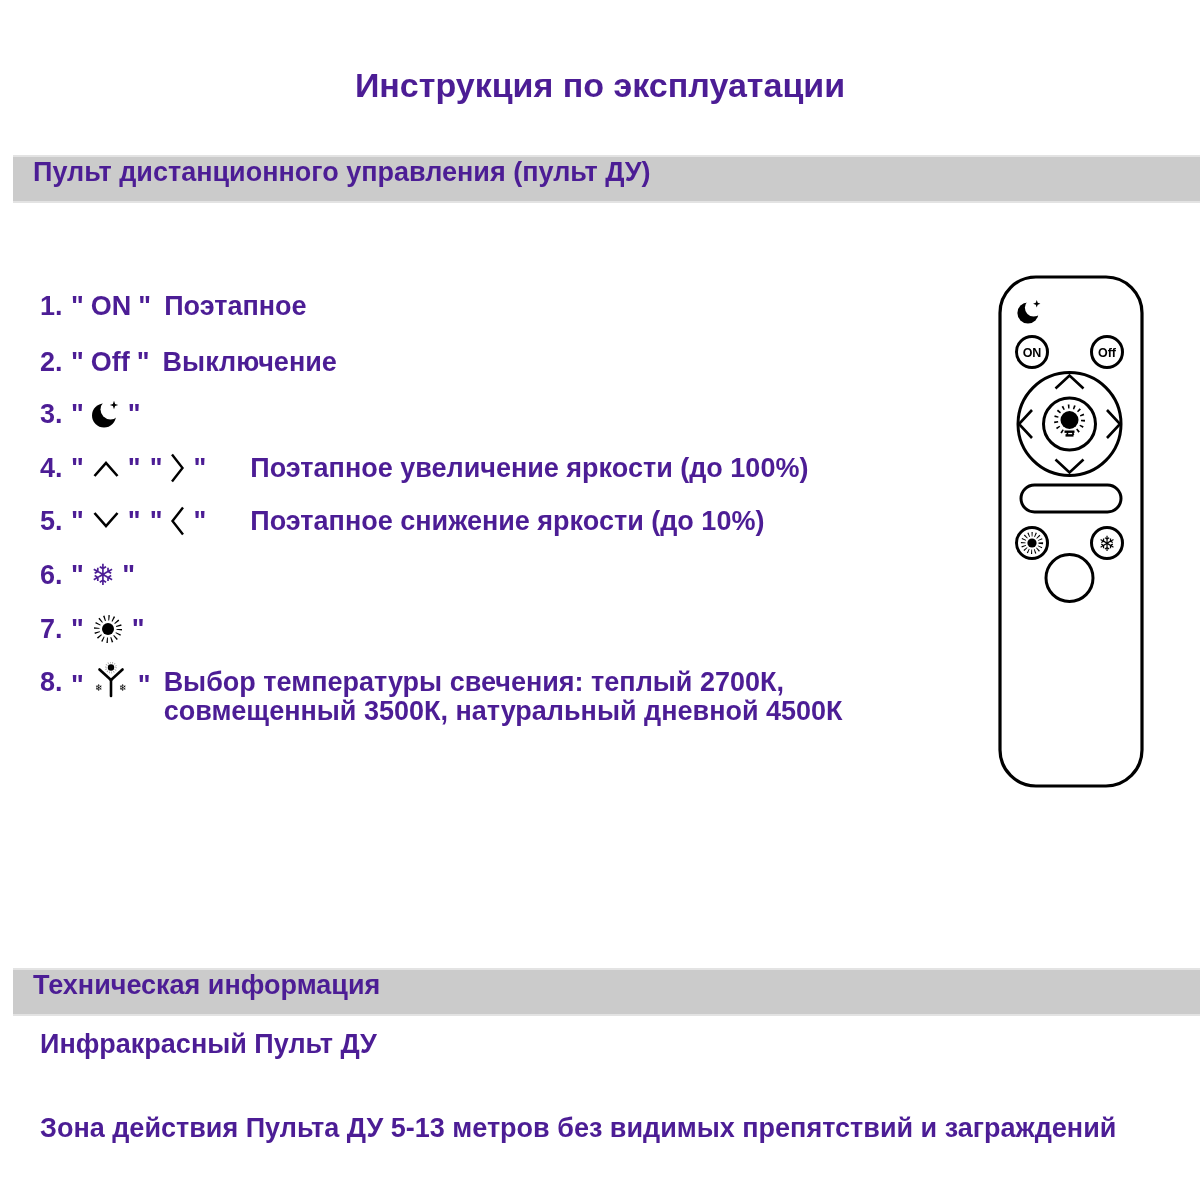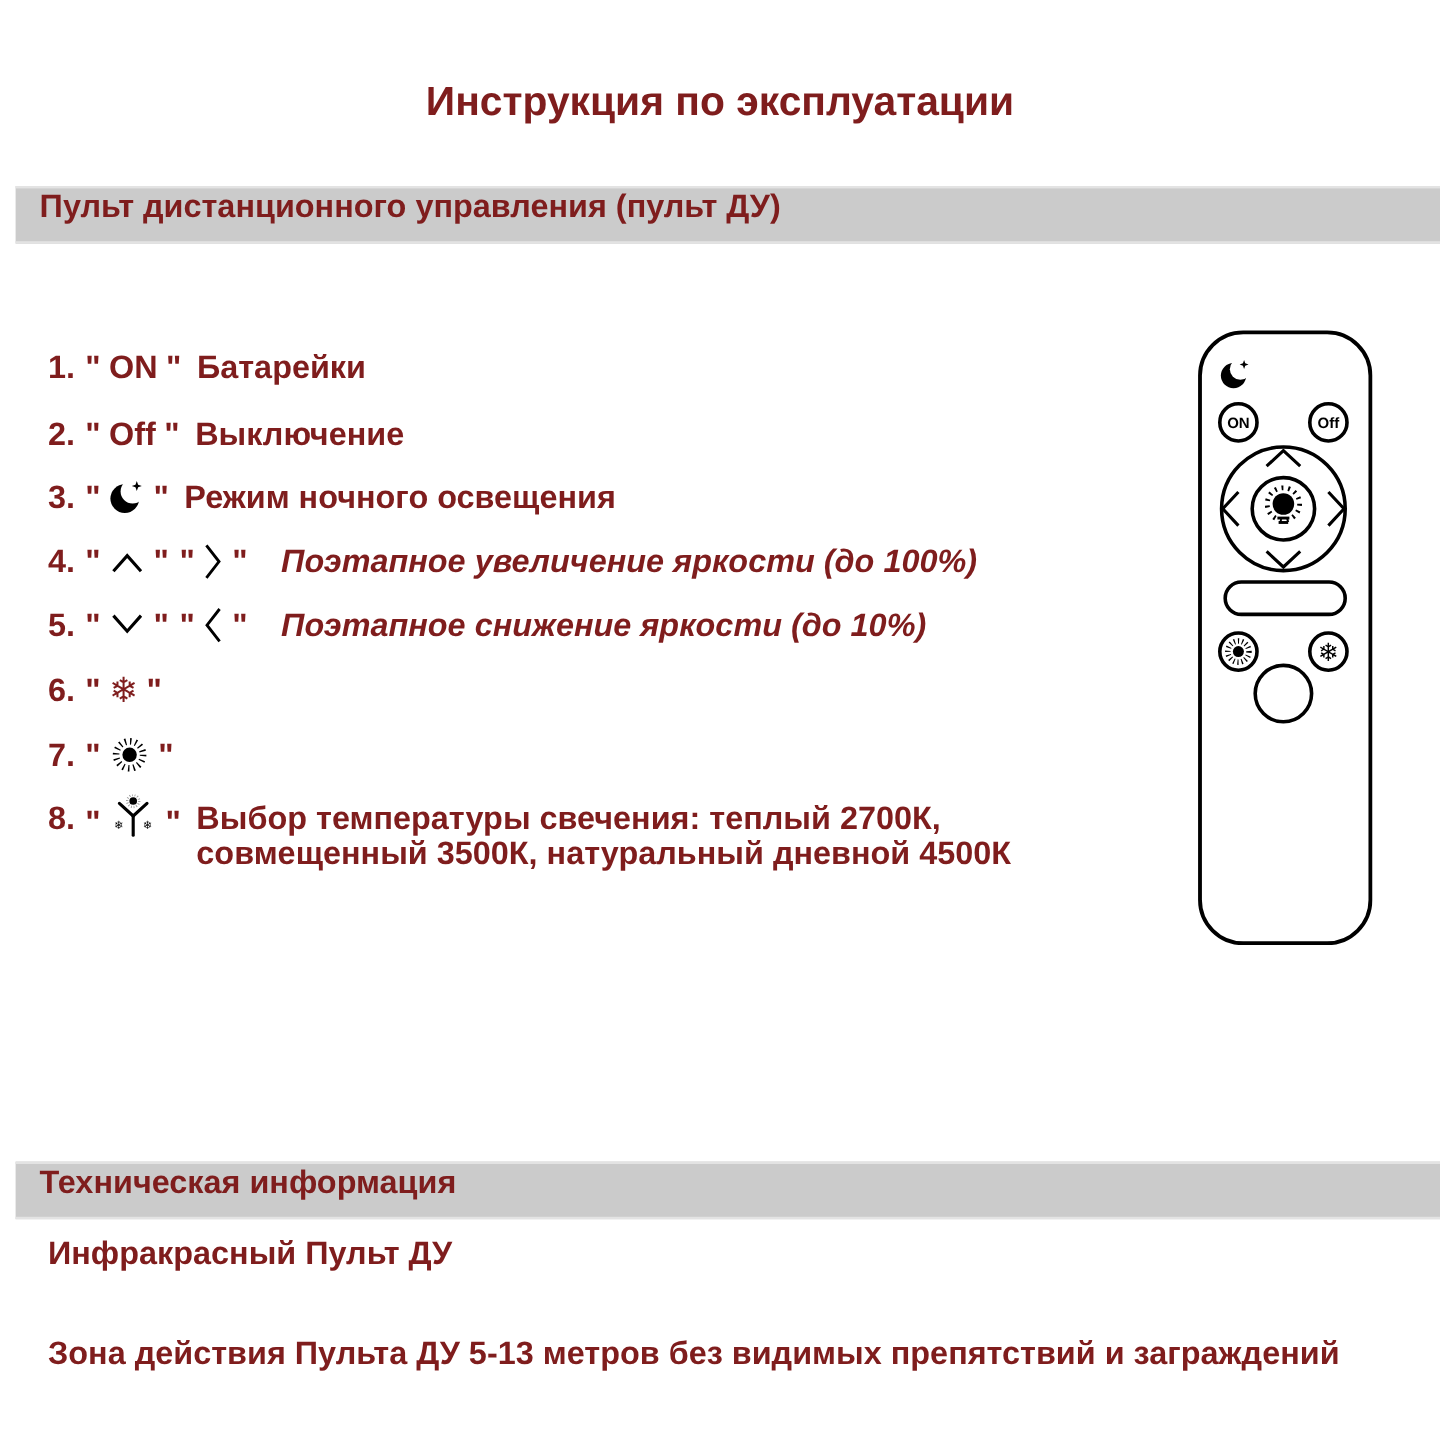--- a/index.html
+++ b/index.html
@@ -1,39 +1,39 @@
 <!DOCTYPE html>
 <html><head>
 <meta charset="utf-8">
 <style>
   html,body{margin:0;padding:0;background:#ffffff;}
   .page{
     position:relative;width:1200px;height:1200px;background:#ffffff;overflow:hidden;
-    font-family:"Liberation Sans",sans-serif;font-weight:bold;color:#7f1d1d;
+    font-family:"Liberation Sans",sans-serif;font-weight:bold;color:#4c1d95;
   }
   .title{
     position:absolute;top:66px;left:0;width:100%;text-align:center;
     font-size:34px;line-height:38px;margin:0;font-weight:bold;
   }
   .bar{
     position:absolute;left:13px;right:0;height:48px;box-sizing:border-box;
     background:#cbcbcb;border-top:2px solid #e3e3e3;border-bottom:2px solid #e3e3e3;
     display:flex;padding-left:20px;font-size:27px;
   }
   .bar-remote{top:155px;}
   .bar-tech{top:968px;}
   .row{
     position:absolute;left:40px;height:34px;display:flex;align-items:center;
     font-size:27px;white-space:nowrap;
   }
   .num{width:31px;flex:0 0 auto;}
   .qgroup{display:inline-flex;align-items:center;gap:7px;}
   .qgroup + .qgroup{margin-left:9px;}
   .desc{margin-left:13px;}
-  .row.wide .desc{margin-left:28px;font-style:italic;}
+  .row.wide .desc{margin-left:44px;}
   .row-8{align-items:flex-start;height:auto;}
   .row-8 .num,.row-8 .q,.row-8 .desc{line-height:29px;}
   .row-8 .desc{white-space:pre-line;}
   .icon-colortemp{margin-top:-6px;}
   .snow-glyph{font-family:"DejaVu Sans",sans-serif;font-size:29px;line-height:29px;}
   .tech-line{position:absolute;left:40px;font-size:27px;line-height:30px;white-space:nowrap;text-align:right;}
   .tech-1{top:1029px;}
   .tech-2{top:1071px;}
   .tech-3{top:1113px;}
   .remote{position:absolute;left:998px;top:275px;}
@@ -61,21 +61,21 @@
     <span>Пульт дистанционного управления (пульт ДУ)</span>
   </div>
 
   <div class="row" style="top:289px">
     <span class="num">1.</span>
     <span class="qgroup">
         <span class="q">"</span>
         <span>ON</span>
         <span class="q">"</span>
       </span>
-    <span class="desc">Батарейки</span>
+    <span class="desc">Поэтапное</span>
   </div>
 
   <div class="row" style="top:345px">
     <span class="num">2.</span>
     <span class="qgroup">
         <span class="q">"</span>
         <span>Off</span>
         <span class="q">"</span>
       </span>
     <span class="desc">Выключение</span>
@@ -83,21 +83,20 @@
 
   <div class="row" style="top:397px">
     <span class="num">3.</span>
     <span class="qgroup">
         <span class="q">"</span>
         <svg class="inline-icon" width="30" height="32" viewBox="0 0 30 32">
           <use href="#moon-def" transform="translate(0,1)"></use>
         </svg>
         <span class="q">"</span>
       </span>
-    <span class="desc">Режим ночного освещения</span>
   </div>
 
   <div class="row wide" style="top:451px">
     <span class="num">4.</span>
     <span class="qgroup">
         <span class="q">"</span>
         <svg class="inline-icon" width="30" height="24" viewBox="0 0 30 24">
           <path d="M3.5,20 L15,7 L26.5,20" fill="none" stroke="#000" stroke-width="2.6"></path>
         </svg>
         <span class="q">"</span>

